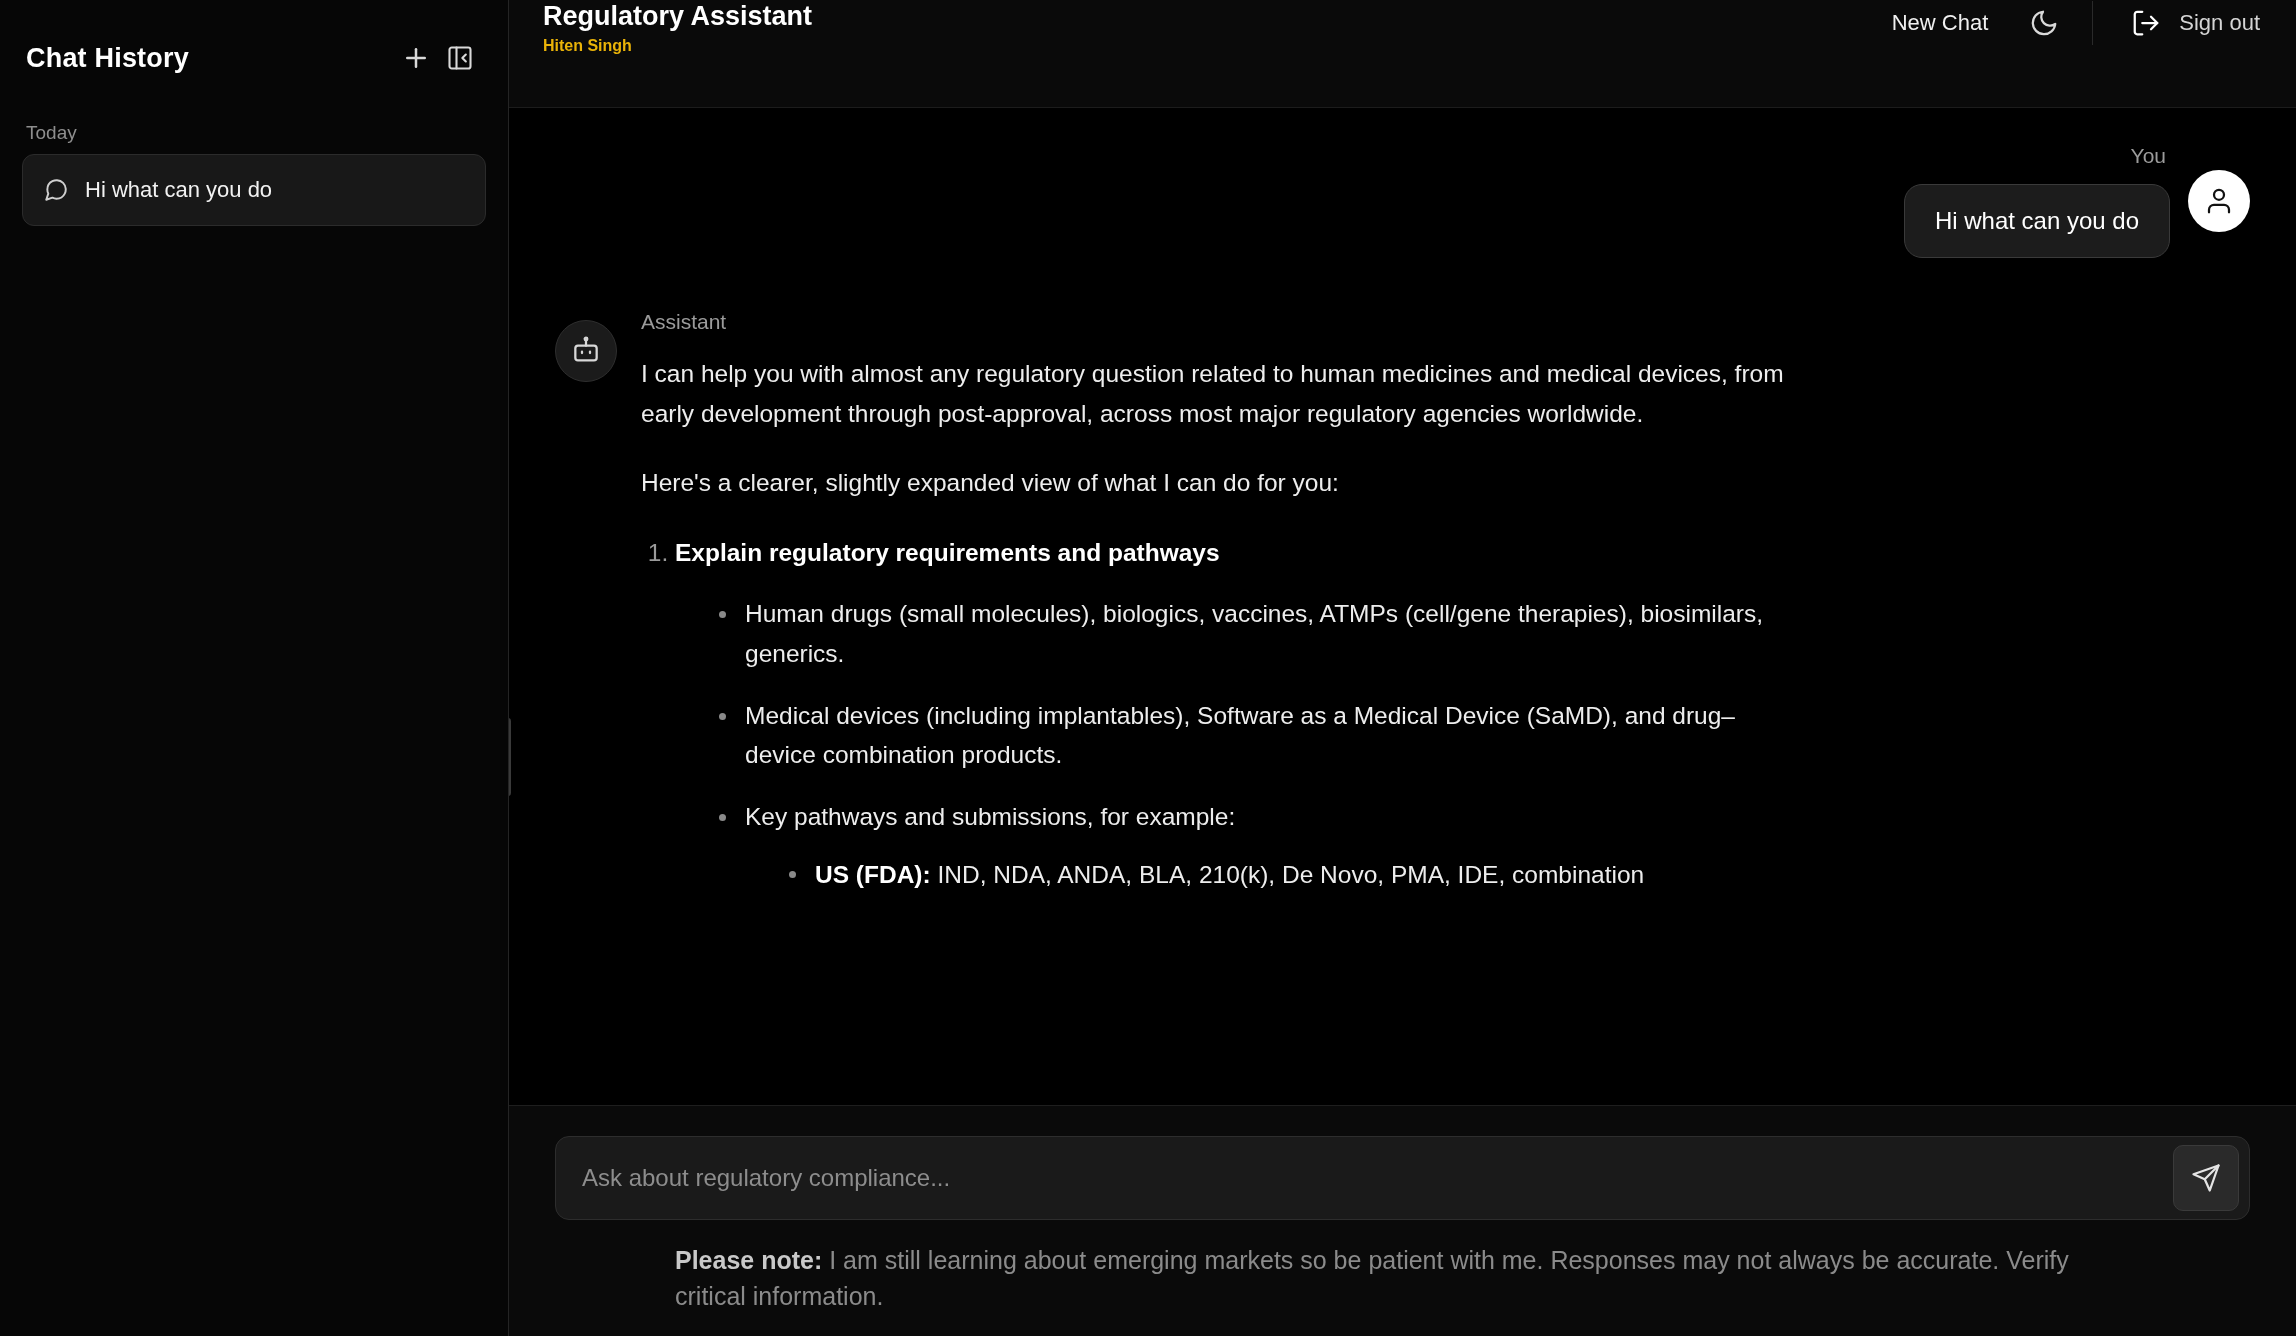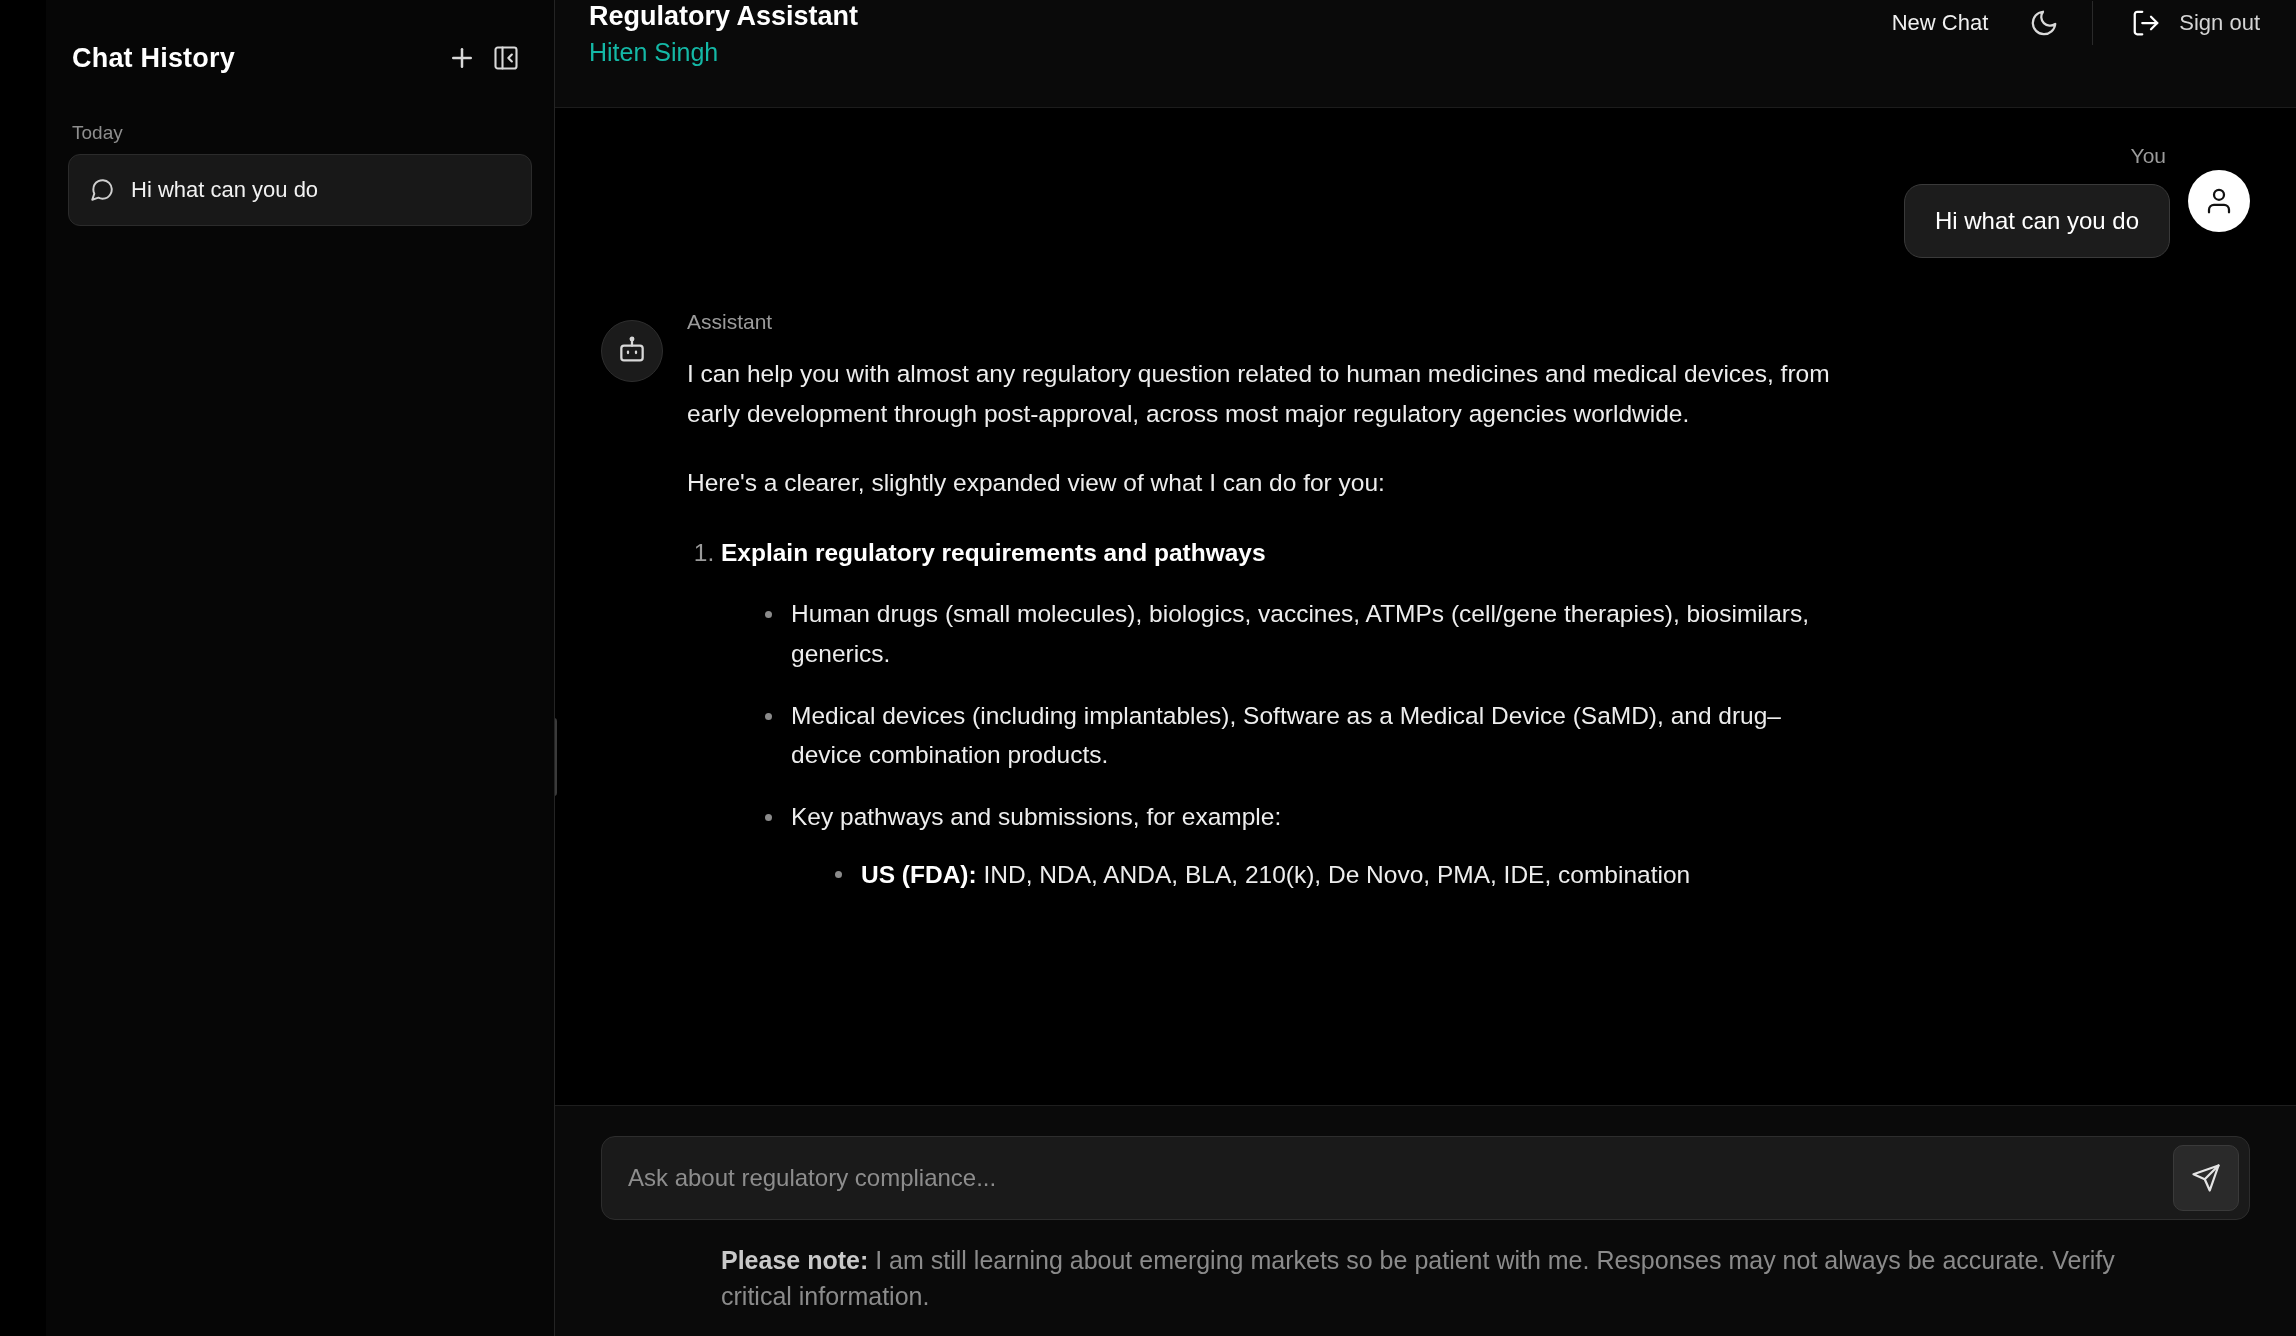--- a/index.html
+++ b/index.html
@@ -19,21 +19,20 @@
 
   
   .sidebar {
     width: 509px;
     height: 100%;
     background: #060606;
     border-right: 1px solid #242424;
     display: flex;
     flex-direction: column;
     flex: 0 0 509px;
-    margin-left: 46px;
   }
   .sidebar-header {
     display: flex;
     align-items: center;
     padding: 28px 26px 20px 26px;
     height: 108px;
   }
   .sidebar-title {
     font-size: 27px;
     font-weight: bold;
@@ -93,24 +92,25 @@
     flex: 0 0 108px;
   }
   .topbar-titles { flex: 1; min-width: 0; }
   .app-title {
     font-size: 27px;
     font-weight: bold;
     color: #ffffff;
     line-height: 1.25;
   }
   .app-subtitle {
-    font-size: 25px;
-    color: #14b8a6;
+    font-size: 16px;
+    color: #eab308;
     line-height: 1.3;
     margin-top: 2px;
+    font-weight: bold;
   }
   .topbar-actions {
     display: flex;
     align-items: center;
     gap: 18px;
   }
   .new-chat-btn {
     font-size: 22px;
     color: #f0f0f0;
     padding: 10px 16px;

